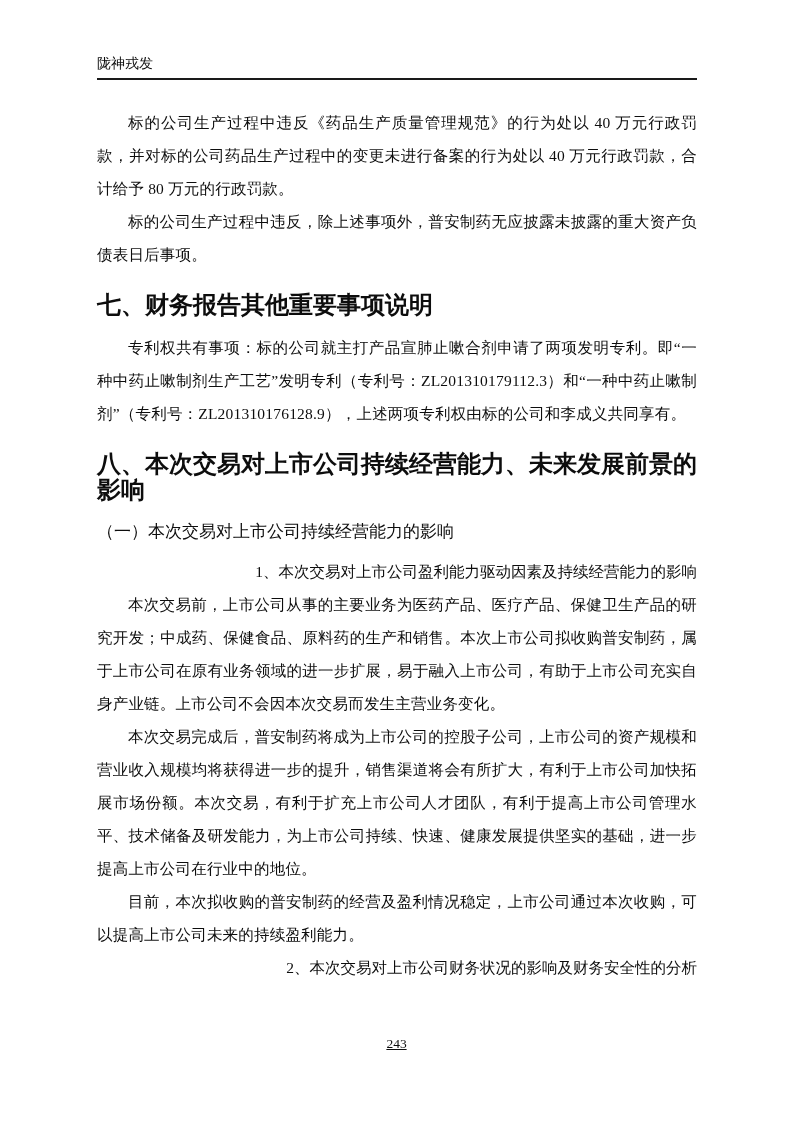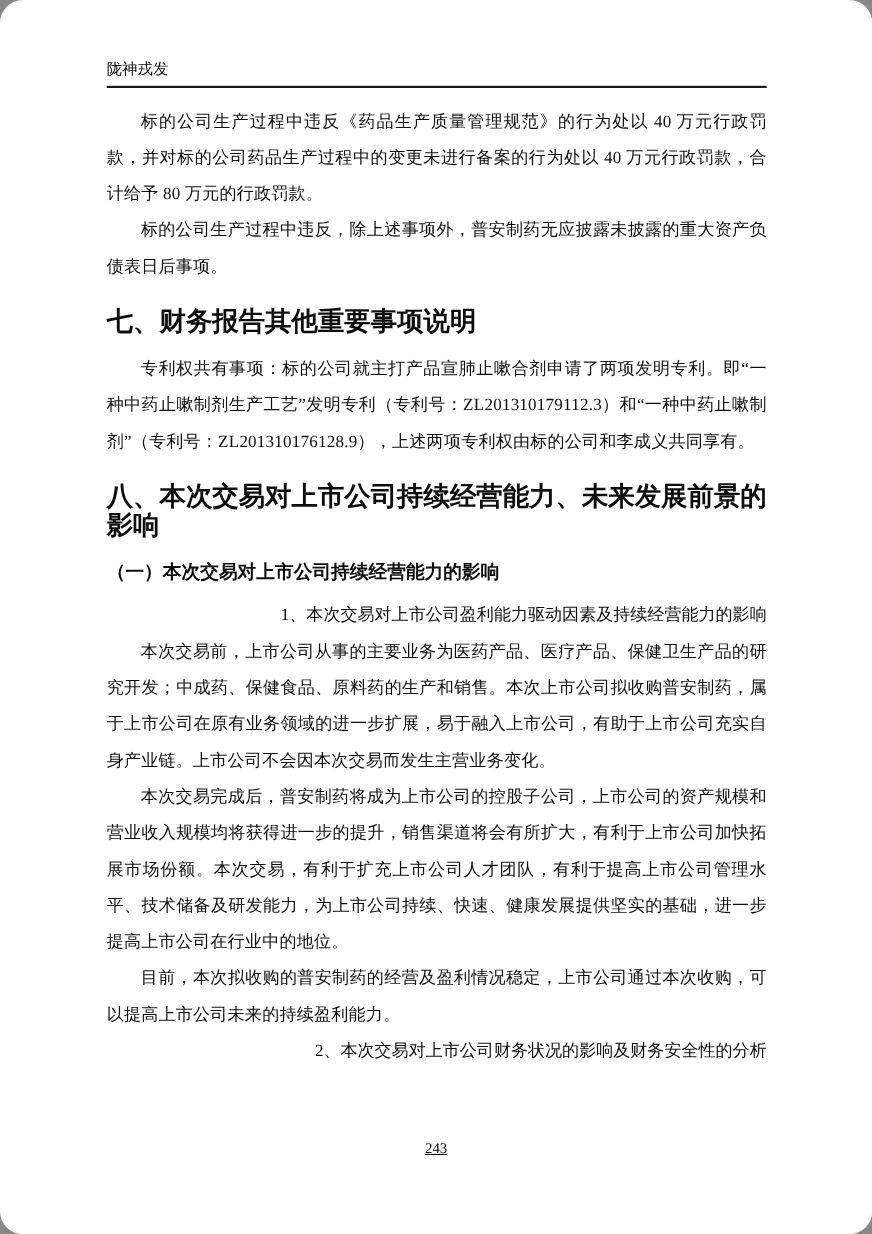--- a/index.html
+++ b/index.html
@@ -10,42 +10,41 @@
   .page {
     position: relative;
     width: 793px;
     height: 1122px;
     margin: 0 auto;
     background: #ffffff;
     color: #0d0d0d;
     font-family: "Liberation Serif", "DejaVu Serif", serif;
     overflow: hidden;
     box-sizing: border-box;
-    border-radius: 21px;
   }
   .content-col {
     position: absolute;
     left: 97px;
     width: 600px;
     top: 0;
   }
   
   .running-header {
     display: flex;
     justify-content: space-between;
     align-items: flex-end;
     margin-top: 55px;
     padding-bottom: 5px;
     border-bottom: 2px solid #1a1a1a;
     font-size: 14px;
     line-height: 18px;
   }
   
   .body-text {
-    margin-top: 14px;
+    margin-top: 26px;
     text-align: justify;
   }
   p.para {
     margin: 0;
     font-size: 15.5px;
     line-height: 33px;
     text-indent: 2em;
     letter-spacing: 0.2px;
   }
   .h1-heading {
@@ -53,21 +52,21 @@
     font-family: "Liberation Sans", "DejaVu Sans", sans-serif;
     font-weight: bold;
     font-size: 24px;
     line-height: 26px;
     text-align: left;
     text-indent: 0;
   }
   .h2-heading {
     margin: 17px 0 11px 0;
     font-family: "Liberation Sans", "DejaVu Sans", sans-serif;
-    font-weight: bold;
+    font-weight: normal;
     font-size: 17px;
     line-height: 24px;
     text-align: left;
     text-indent: 0;
   }
   p.sub-item {
     margin: 0;
     font-size: 15.5px;
     line-height: 33px;
     text-indent: 2em;

